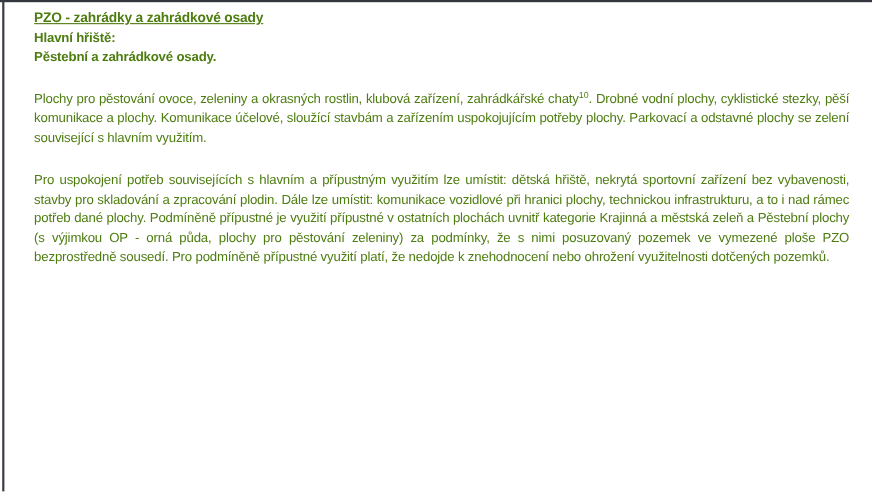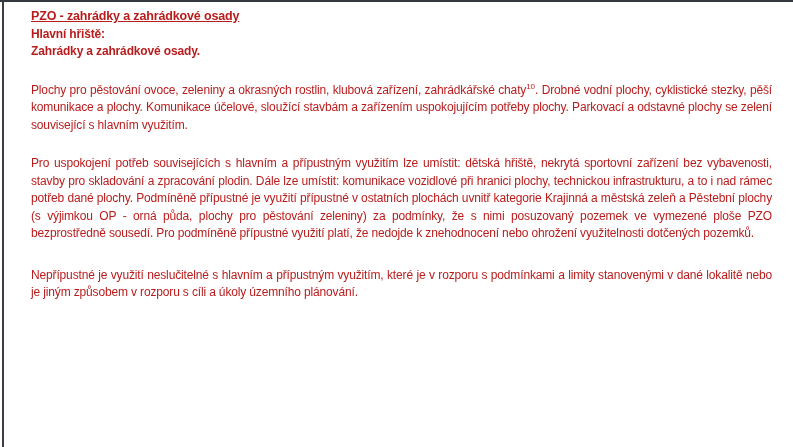--- a/index.html
+++ b/index.html
@@ -8,21 +8,21 @@
     padding: 0;
     background: #ffffff;
   }
   .page {
     position: relative;
     width: 793px;
     height: 447px;
     background: #ffffff;
     overflow: hidden;
     font-family: "Liberation Sans", sans-serif;
-    color: #b91c1c;
+    color: #4d7c0f;
   }
   .border-top {
     position: absolute;
     top: 0;
     left: 0;
     width: 793px;
     height: 2px;
     background: #34373d;
   }
   .border-left {
@@ -72,21 +72,20 @@
 
 <div class="page">
   <div class="border-top"></div>
   <div class="border-left"></div>
 
   <div class="content">
     <p class="title">PZO - zahrádky a zahrádkové osady</p>
 
     <p class="bold-line">Hlavní hřiště:</p>
 
-    <p class="bold-line">Zahrádky a zahrádkové osady.</p>
+    <p class="bold-line">Pěstební a zahrádkové osady.</p>
 
     <p class="para"><span>Plochy pro pěstování ovoce, zeleniny a okrasných rostlin, klubová zařízení, zahrádkářské chaty</span><sup class="footnote">10</sup><span>. Drobné vodní plochy, cyklistické stezky, pěší komunikace a plochy. Komunikace účelové, sloužící stavbám a zařízením uspokojujícím potřeby plochy. Parkovací a odstavné plochy se zelení související s hlavním využitím.</span></p>
 
     <p class="para">Pro uspokojení potřeb souvisejících s hlavním a přípustným využitím lze umístit: dětská hřiště, nekrytá sportovní zařízení bez vybavenosti, stavby pro skladování a zpracování plodin. Dále lze umístit: komunikace vozidlové při hranici plochy, technickou infrastrukturu, a to i nad rámec potřeb dané plochy. Podmíněně přípustné je využití přípustné v ostatních plochách uvnitř kategorie Krajinná a městská zeleň a Pěstební plochy (s výjimkou OP - orná půda, plochy pro pěstování zeleniny) za podmínky, že s nimi posuzovaný pozemek ve vymezené ploše PZO bezprostředně sousedí. Pro podmíněně přípustné využití platí, že nedojde k znehodnocení nebo ohrožení využitelnosti dotčených pozemků.</p>
 
-    <p class="para last">Nepřípustné je využití neslučitelné s hlavním a přípustným využitím, které je v rozporu s podmínkami a limity stanovenými v dané lokalitě nebo je jiným způsobem v rozporu s cíli a úkoly územního plánování.</p>
   </div>
 </div>
 
 </body></html>

